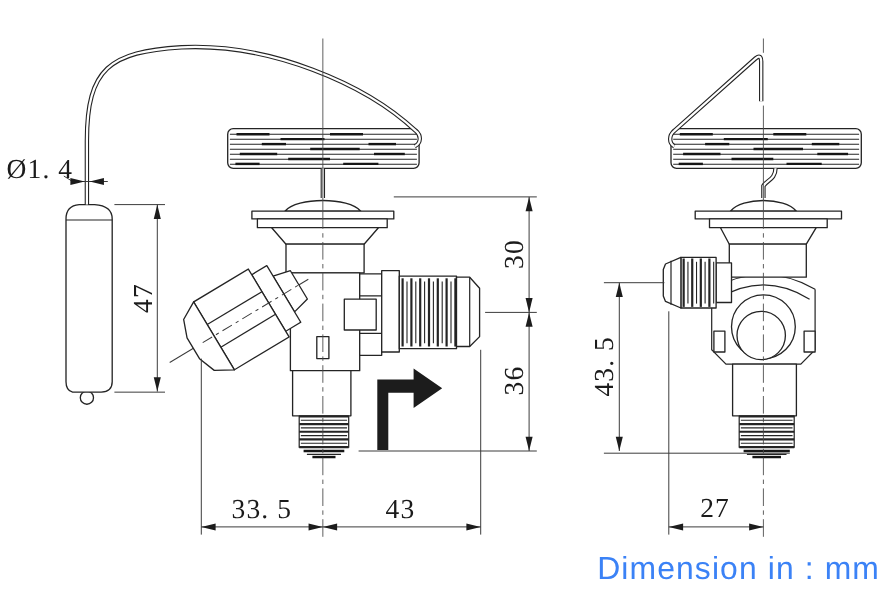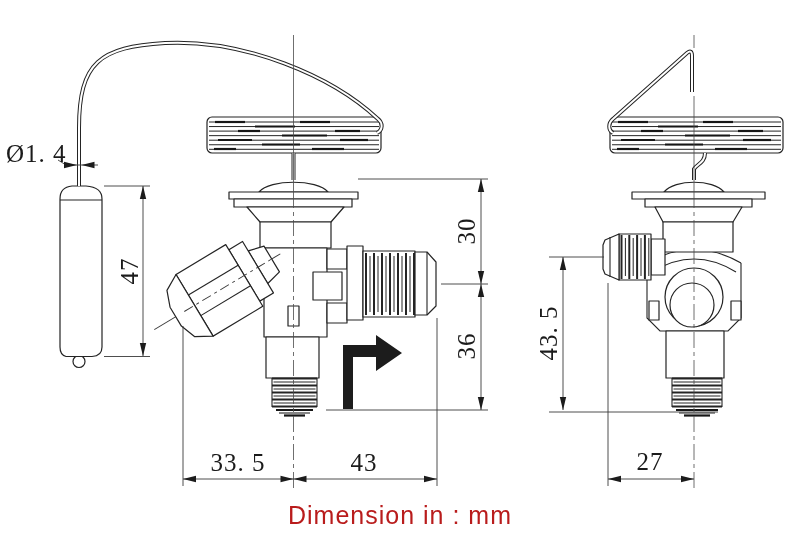--- a/index.html
+++ b/index.html
@@ -8,23 +8,23 @@
   .ol{fill:#ffffff;stroke:#242424;stroke-width:1.2;stroke-linejoin:round;}
   .ln{stroke:#242424;stroke-width:1.1;fill:none;}
   .thick{stroke:#161616;stroke-width:2.2;fill:none;}
   .thin{stroke:#3a3a3a;stroke-width:0.9;fill:none;}
   .cl{stroke:#4a4a4a;stroke-width:0.8;fill:none;}
   .cldash{stroke-dasharray:16 4 4 4;}
   .arr{fill:#1c1c1c;stroke:none;}
   .tube{stroke:#242424;stroke-width:4;fill:none;}
   .tube2{stroke:#ffffff;stroke-width:2;fill:none;}
   .dimtext{font-family:"Liberation Serif","DejaVu Serif",serif;font-size:25px;fill:#1b1b1b;letter-spacing:1px;}
-  .footer{position:absolute;left:0;width:800px;top:501px;text-align:center;
+  .footer{position:absolute;left:0;width:800px;top:501px;text-align:right;
           font-family:"Liberation Sans","DejaVu Sans",sans-serif;font-weight:300;
-          font-size:25px;color:#b91c1c;letter-spacing:1px;}
+          font-size:29px;color:#3b82f6;letter-spacing:1px;}
 </style>
 </head>
 <body>
 
 <div class="canvas">
 <svg width="800" height="547" viewBox="0 0 800 547">
 
   <g>
 
     <g>

